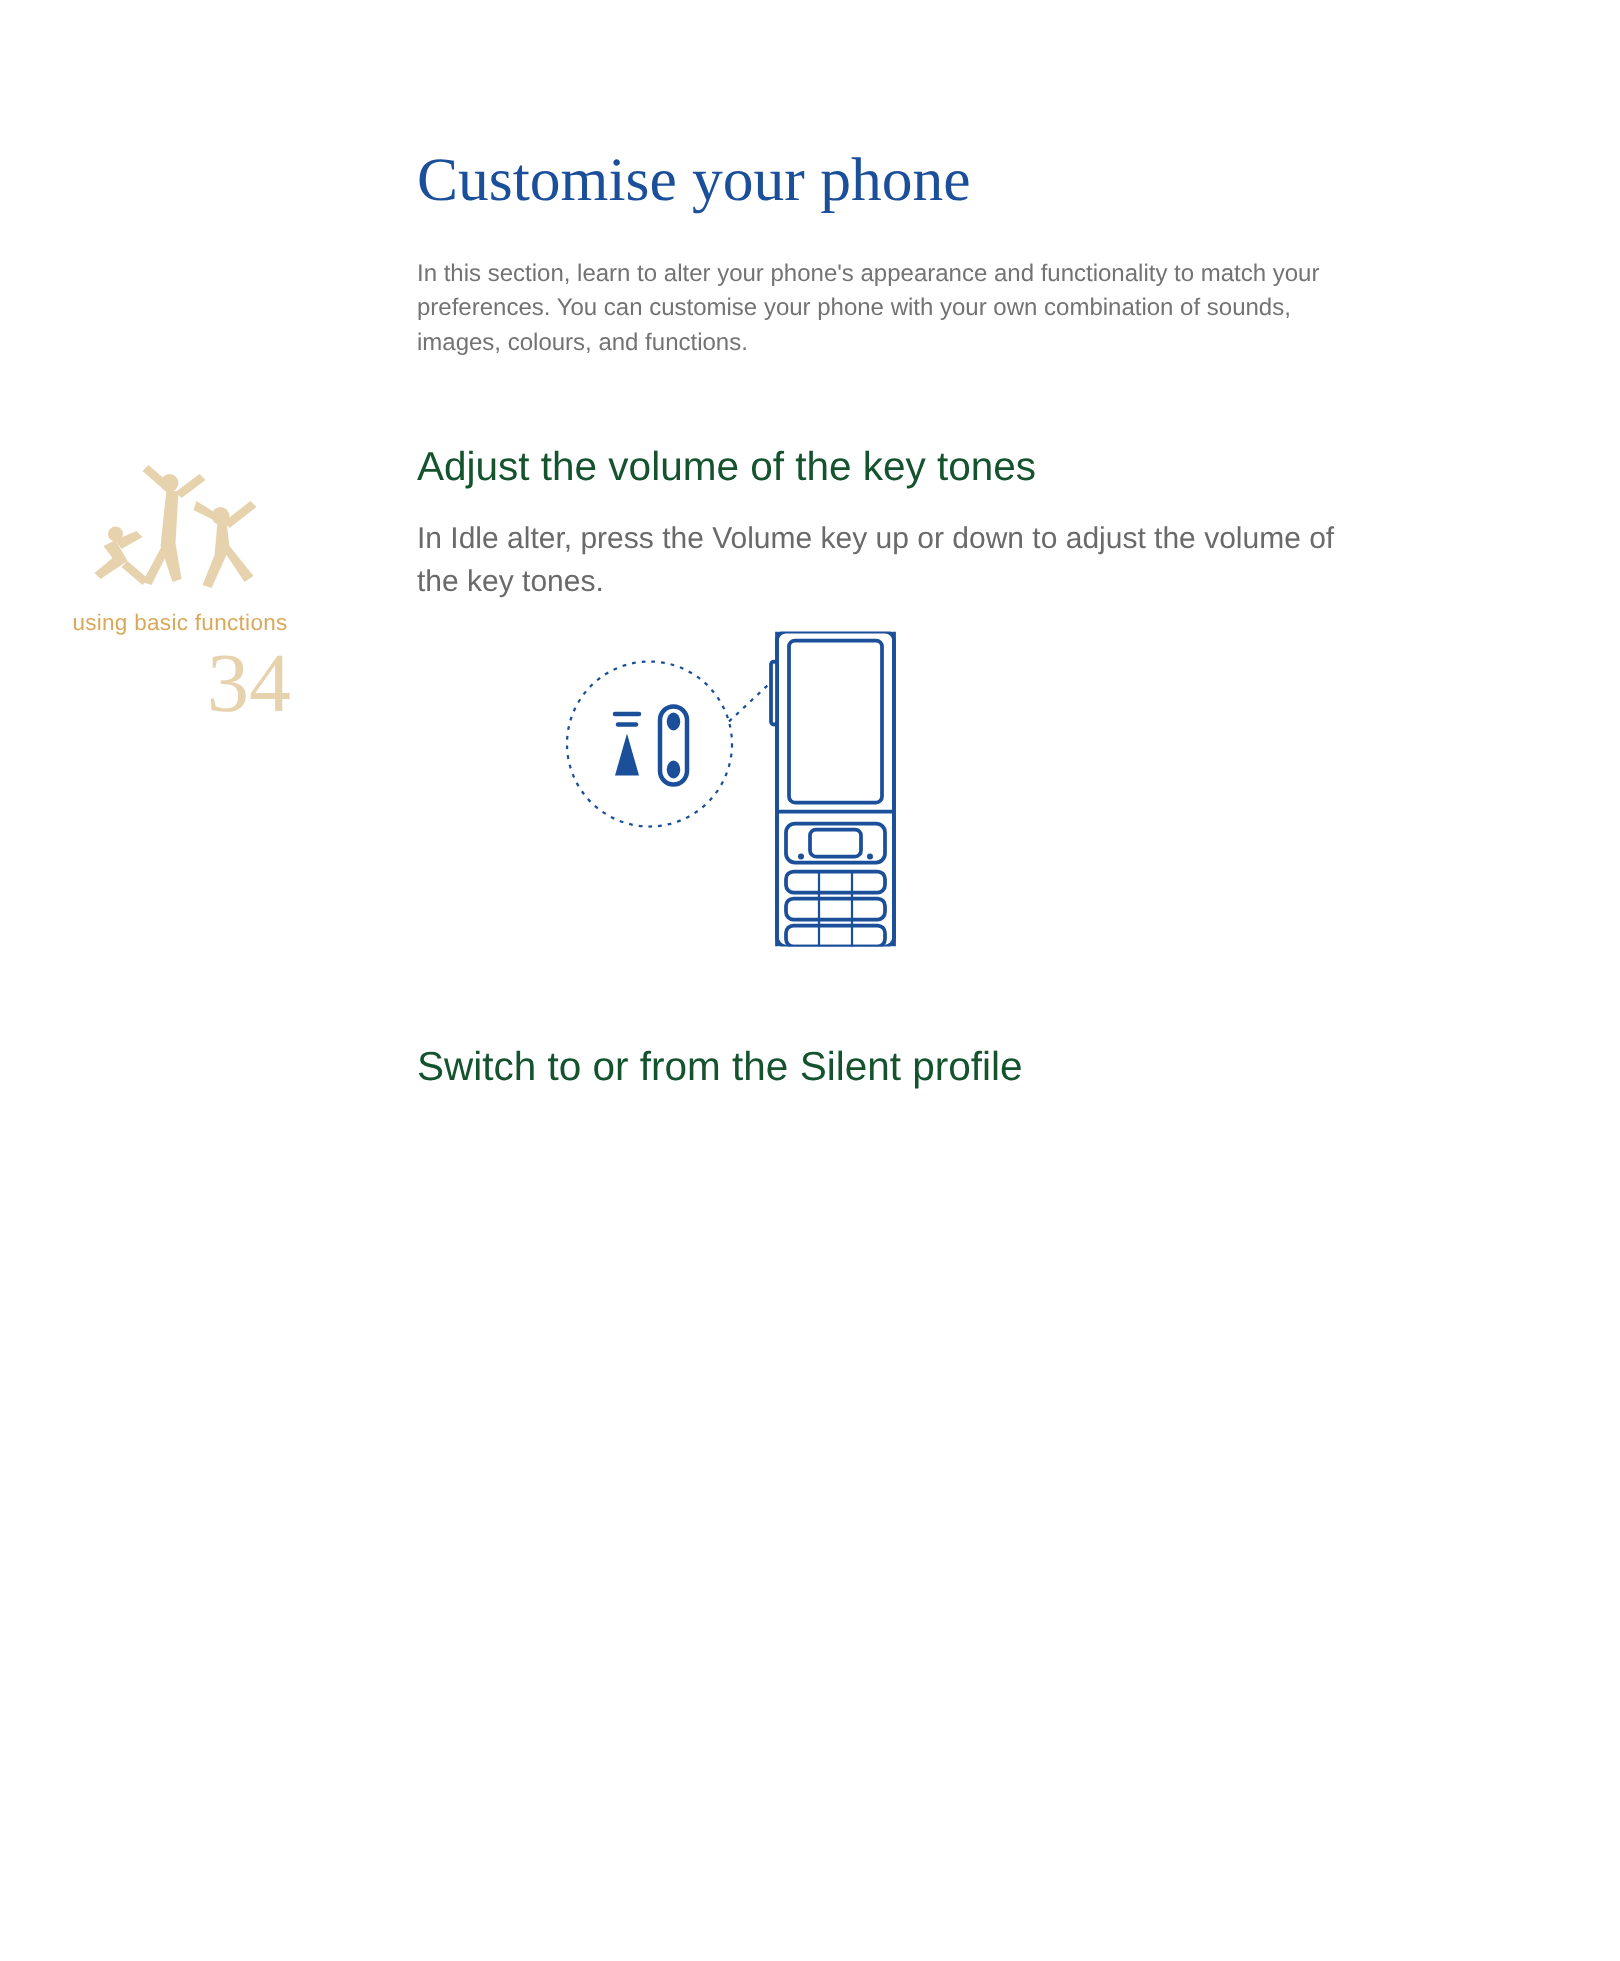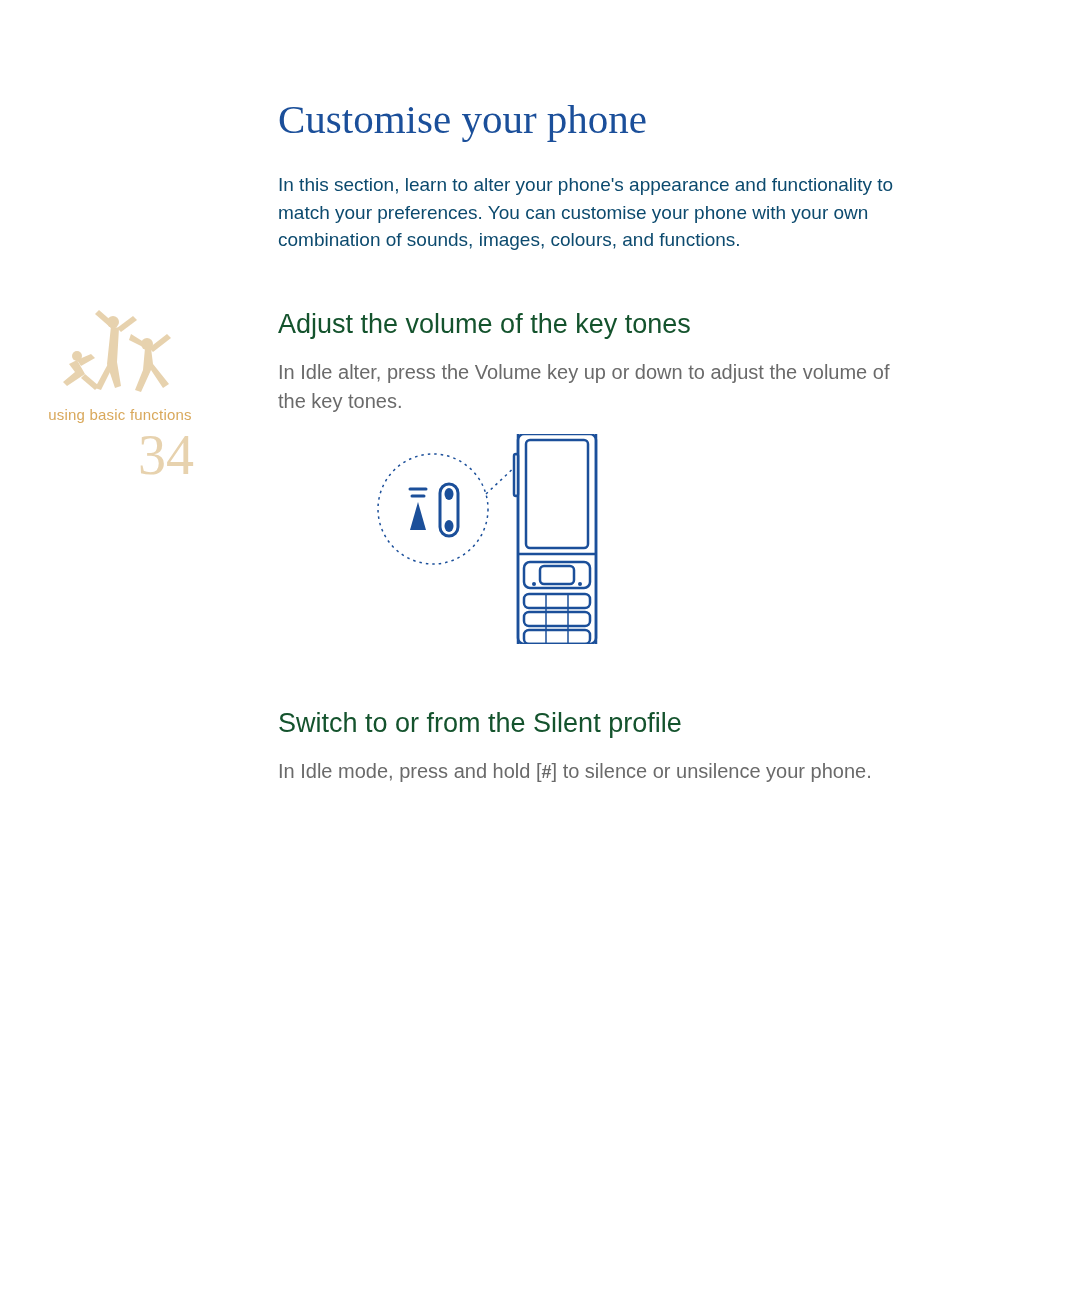--- a/index.html
+++ b/index.html
@@ -45,23 +45,23 @@
     width: 620px;
   }
   .title {
     font-family: Georgia, 'Times New Roman', serif;
     font-size: 41px;
     font-weight: 400;
     color: #1b4f9a;
     margin: 0 0 28px 0;
   }
   .intro {
-    font-size: 19px;
+    font-size: 16px;
     line-height: 1.45;
-    color: #0c4a6e;
+    color: #737373;
     margin: 0 0 55px 0;
   }
   .subheading {
     font-size: 27px;
     color: #14532d;
     margin: 0 0 18px 0;
     font-weight: 400;
   }
   .body {
     font-size: 20px;
@@ -155,18 +155,15 @@
           <rect x="156" y="178" width="66" height="14" rx="5"></rect>
           <rect x="156" y="196" width="66" height="14" rx="5"></rect>
 
           <line x1="178" y1="160" x2="178" y2="210" stroke-width="1.5"></line>
           <line x1="200" y1="160" x2="200" y2="210" stroke-width="1.5"></line>
         </g>
       </svg>
     </div>
 
     <h2 class="subheading">Switch to or from the Silent profile</h2>
-    <p class="body">
-      <span>In Idle mode, press and hold [</span><span class="hash">#</span><span>] to silence or unsilence your phone.</span>
-    </p>
   </div>
 
 </div>
 
 </body></html>

